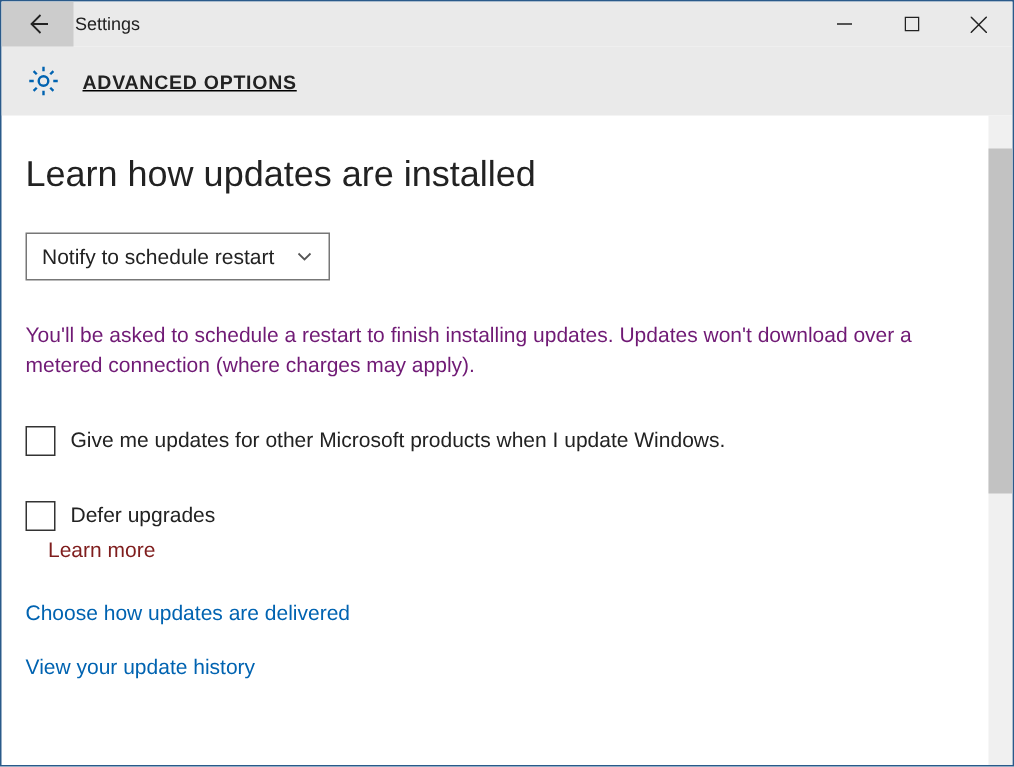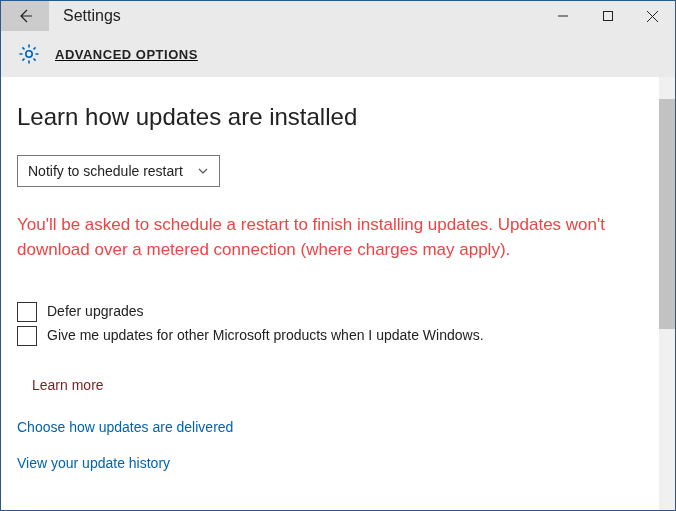--- a/index.html
+++ b/index.html
@@ -25,22 +25,22 @@
     .back-btn {
       width: 48px;
       height: 30px;
       display: flex;
       align-items: center;
       justify-content: center;
       background: #ccc;
       cursor: pointer;
     }
     .titlebar-title {
-      padding-left: 14px;
-      font-size: 16px;
+      padding-left: 1px;
+      font-size: 12px;
       color: #222;
     }
     .window-controls {
       margin-left: auto;
       display: flex;
     }
     .win-btn {
       width: 45px;
       height: 30px;
       display: flex;
@@ -88,24 +88,24 @@
       gap: 14px;
       cursor: pointer;
       margin-bottom: 26px;
       background: #fff;
     }
     .dropdown-label {
       font-size: 14px;
       color: #222;
     }
     .description {
-      font-size: 17px;
+      font-size: 14px;
       line-height: 1.45;
-      color: #ef4444;
-      margin-bottom: 40px;
+      color: #701a75;
+      margin-bottom: 30px;
       max-width: 620px;
     }
     .checkbox-row {
       display: flex;
       align-items: flex-start;
       gap: 10px;
       margin-bottom: 30px;
     }
     .checkbox-row.tight {
       margin-bottom: 4px;
@@ -213,29 +213,29 @@
       <span class="dropdown-label">Notify to schedule restart</span>
       <span>
         <svg width="12" height="12" viewBox="0 0 12 12">
             <path d="M2 4 L6 8 L10 4" stroke="#555" stroke-width="1.2" fill="none"></path>
           </svg>
       </span>
     </div>
 
     <p class="description">You'll be asked to schedule a restart to finish installing updates. Updates won't download over a metered connection (where charges may apply).</p>
 
+    <div class="checkbox-row">
+      <div class="checkbox"></div>
+      <div class="checkbox-label">Give me updates for other Microsoft products when I update Windows.</div>
+    </div>
+
     <div class="checkbox-row tight">
       <div class="checkbox"></div>
       <div class="checkbox-label">Defer upgrades</div>
     </div>
-
-    <div class="checkbox-row">
-      <div class="checkbox"></div>
-      <div class="checkbox-label">Give me updates for other Microsoft products when I update Windows.</div>
-    </div>
     <a class="learn-more">Learn more</a>
 
     <a class="link-row">Choose how updates are delivered</a>
     <a class="link-row">View your update history</a>
   </div>
 
   <div class="scrollbar-track">
     <div class="scrollbar-thumb"></div>
   </div>
 </div>

